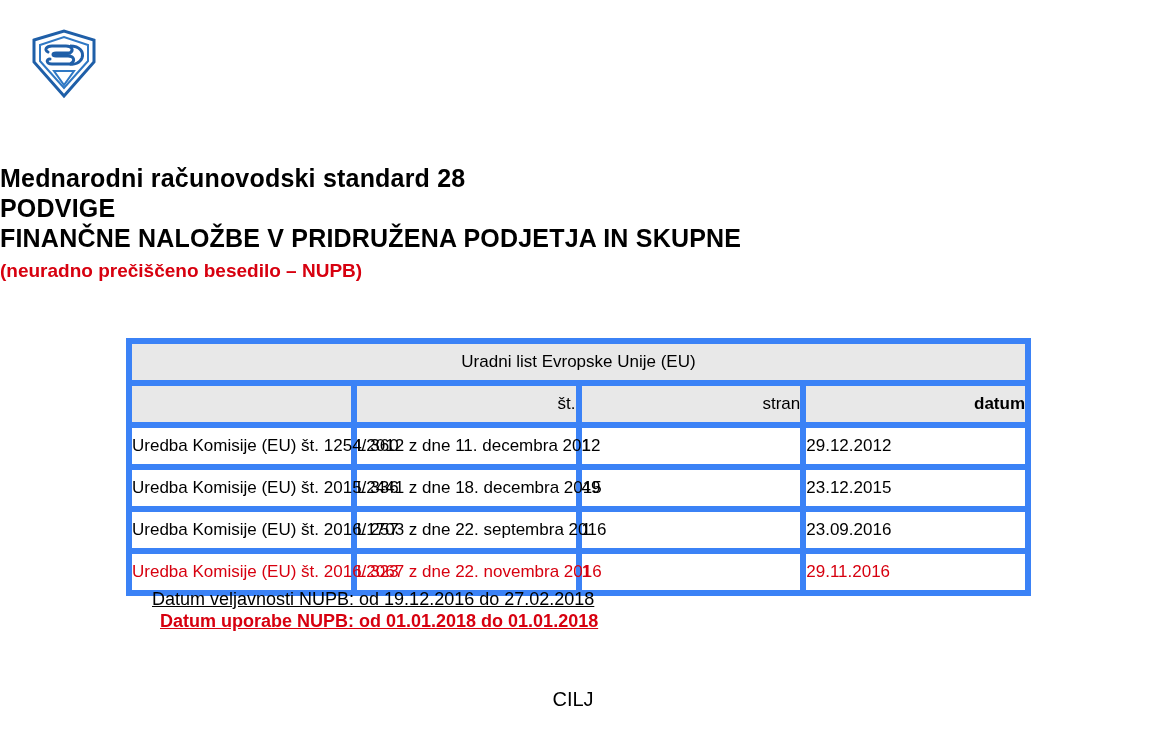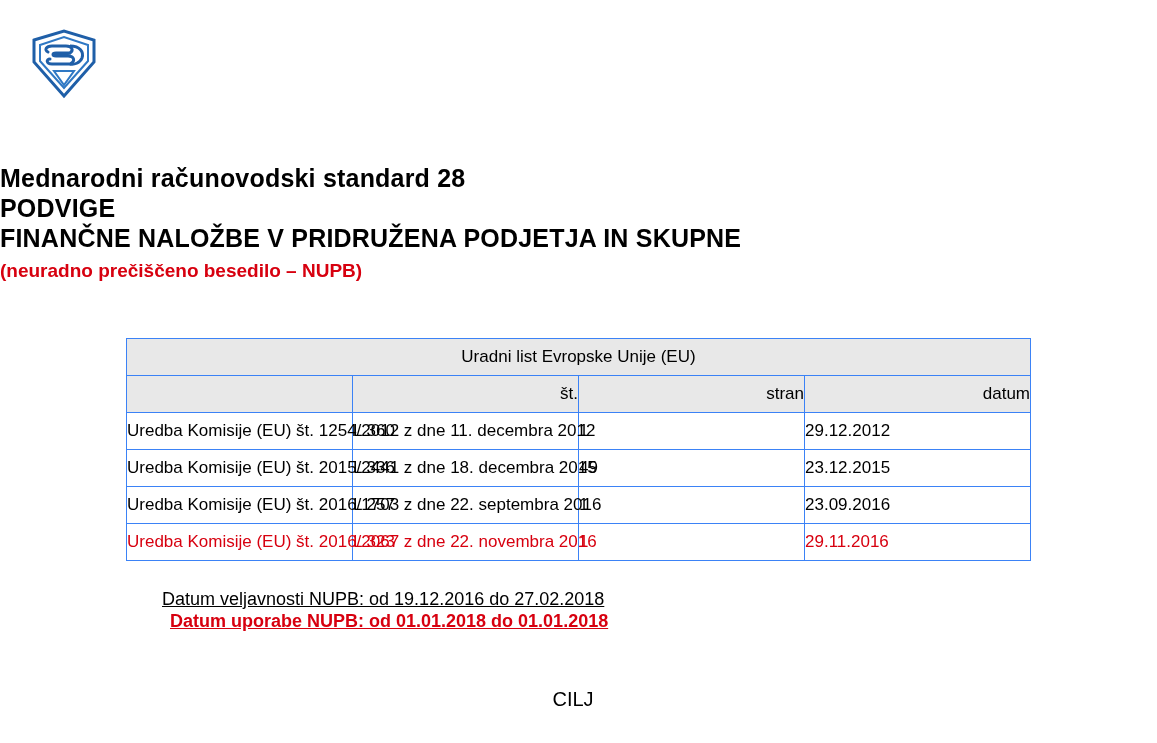--- a/index.html
+++ b/index.html
@@ -44,21 +44,21 @@
   }
   table.main {
     position: absolute;
     left: 126px;
     top: 338px;
     width: 905px;
     border-collapse: collapse;
     table-layout: fixed;
   }
   table.main td {
-    border: 1px solid #3b82f6;
+    border: 6px solid #3b82f6;
     font-size: 17px;
     padding: 5px 0;
     vertical-align: middle;
     height: 26px;
   }
   td.hdr-main {
     background: #e8e8e8;
     text-align: center;
     font-size: 18px;
     height: 32px;
@@ -76,21 +76,21 @@
     text-align: left;
     white-space: nowrap;
   }
   td.ctr {
   }
   tr.red td {
     color: #d7000f;
   }
   .notes {
     position: absolute;
-    left: 162px;
+    left: 152px;
     top: 588px;
   }
   .note-line {
     font-size: 18px;
     text-decoration: underline;
     line-height: 22px;
     white-space: nowrap;
   }
   .note-line.red {
     color: #d7000f;
@@ -128,21 +128,21 @@
 
 <table class="main">
   <tbody>
     <tr>
       <td class="hdr-main" colspan="4">Uradni list Evropske Unije (EU)</td>
     </tr>
     <tr>
       <td class="hdr-blank" style="width:605px;"></td>
       <td class="hdr-cell" style="width:90px;">št.</td>
       <td class="hdr-cell" style="width:85px;">stran</td>
-      <td class="hdr-cell" style="width:125px;">datum</td>
+      <td class="hdr-cell" style="width:125px;font-weight:bold;">datum</td>
     </tr>
     <tr>
       <td class="desc">Uredba Komisije (EU) št. 1254/2012 z dne 11. decembra 2012</td>
       <td class="ctr">L 360</td>
       <td class="ctr">1</td>
       <td class="ctr">29.12.2012</td>
     </tr>
     <tr>
       <td class="desc">Uredba Komisije (EU) št. 2015/2441 z dne 18. decembra 2015</td>
       <td class="ctr">L 336</td>

